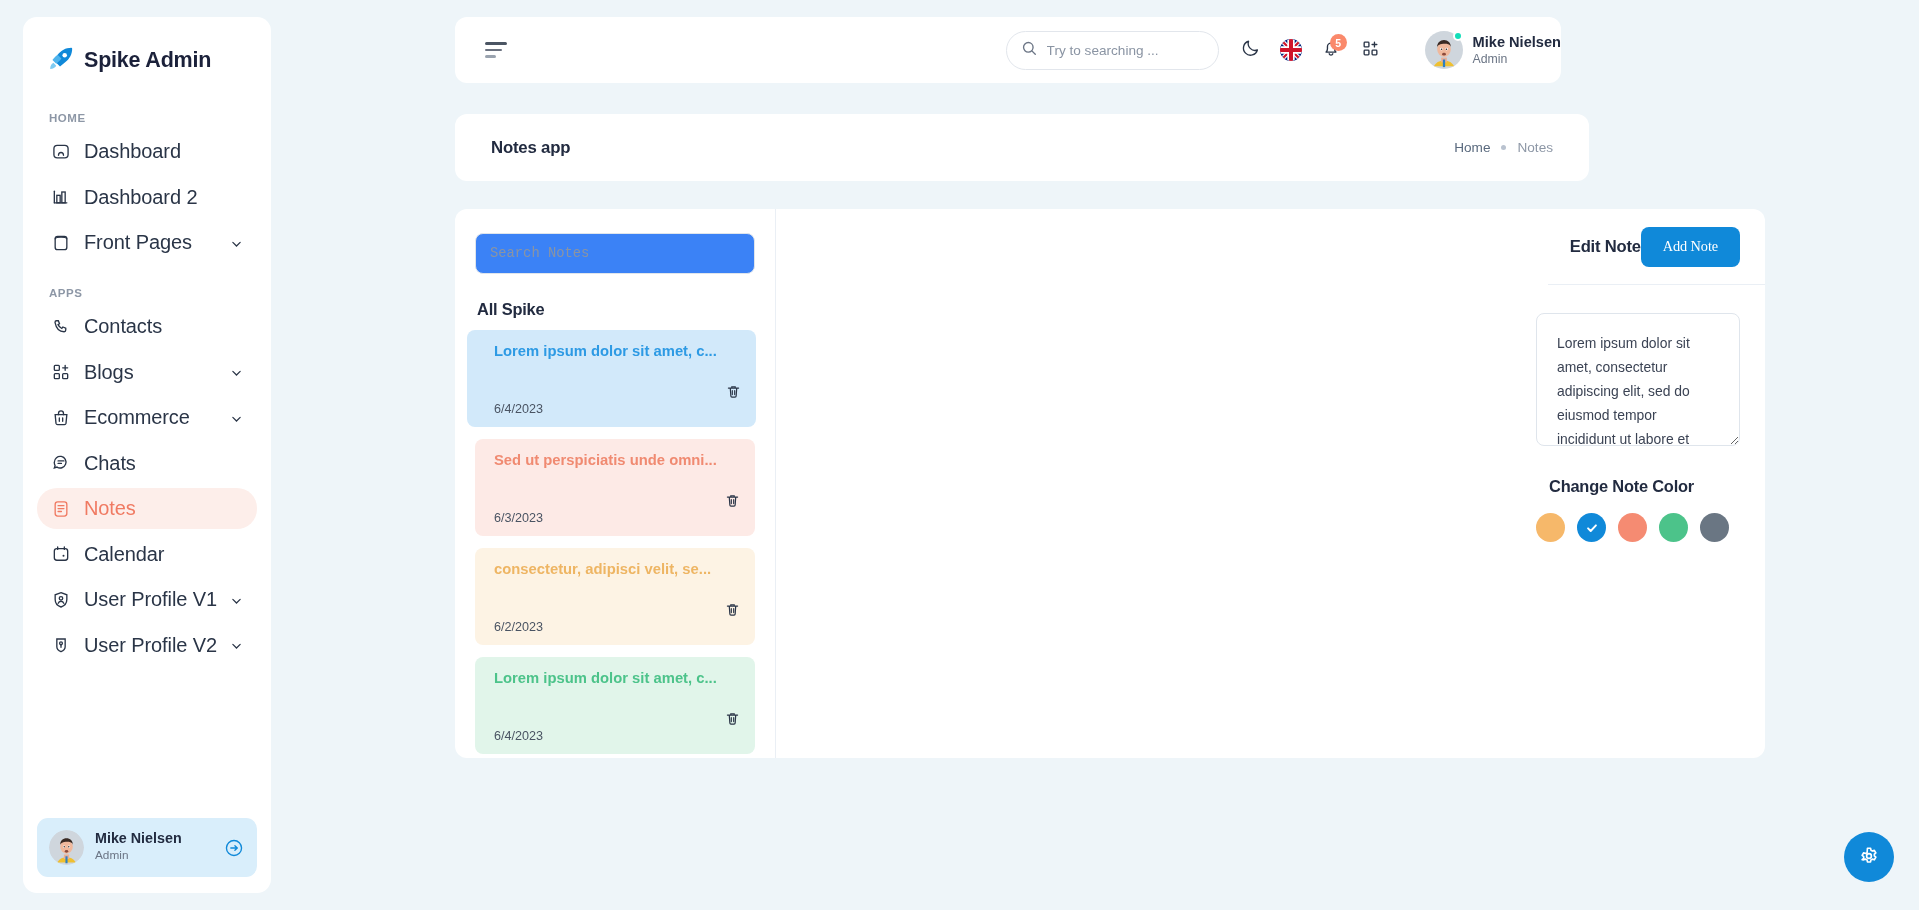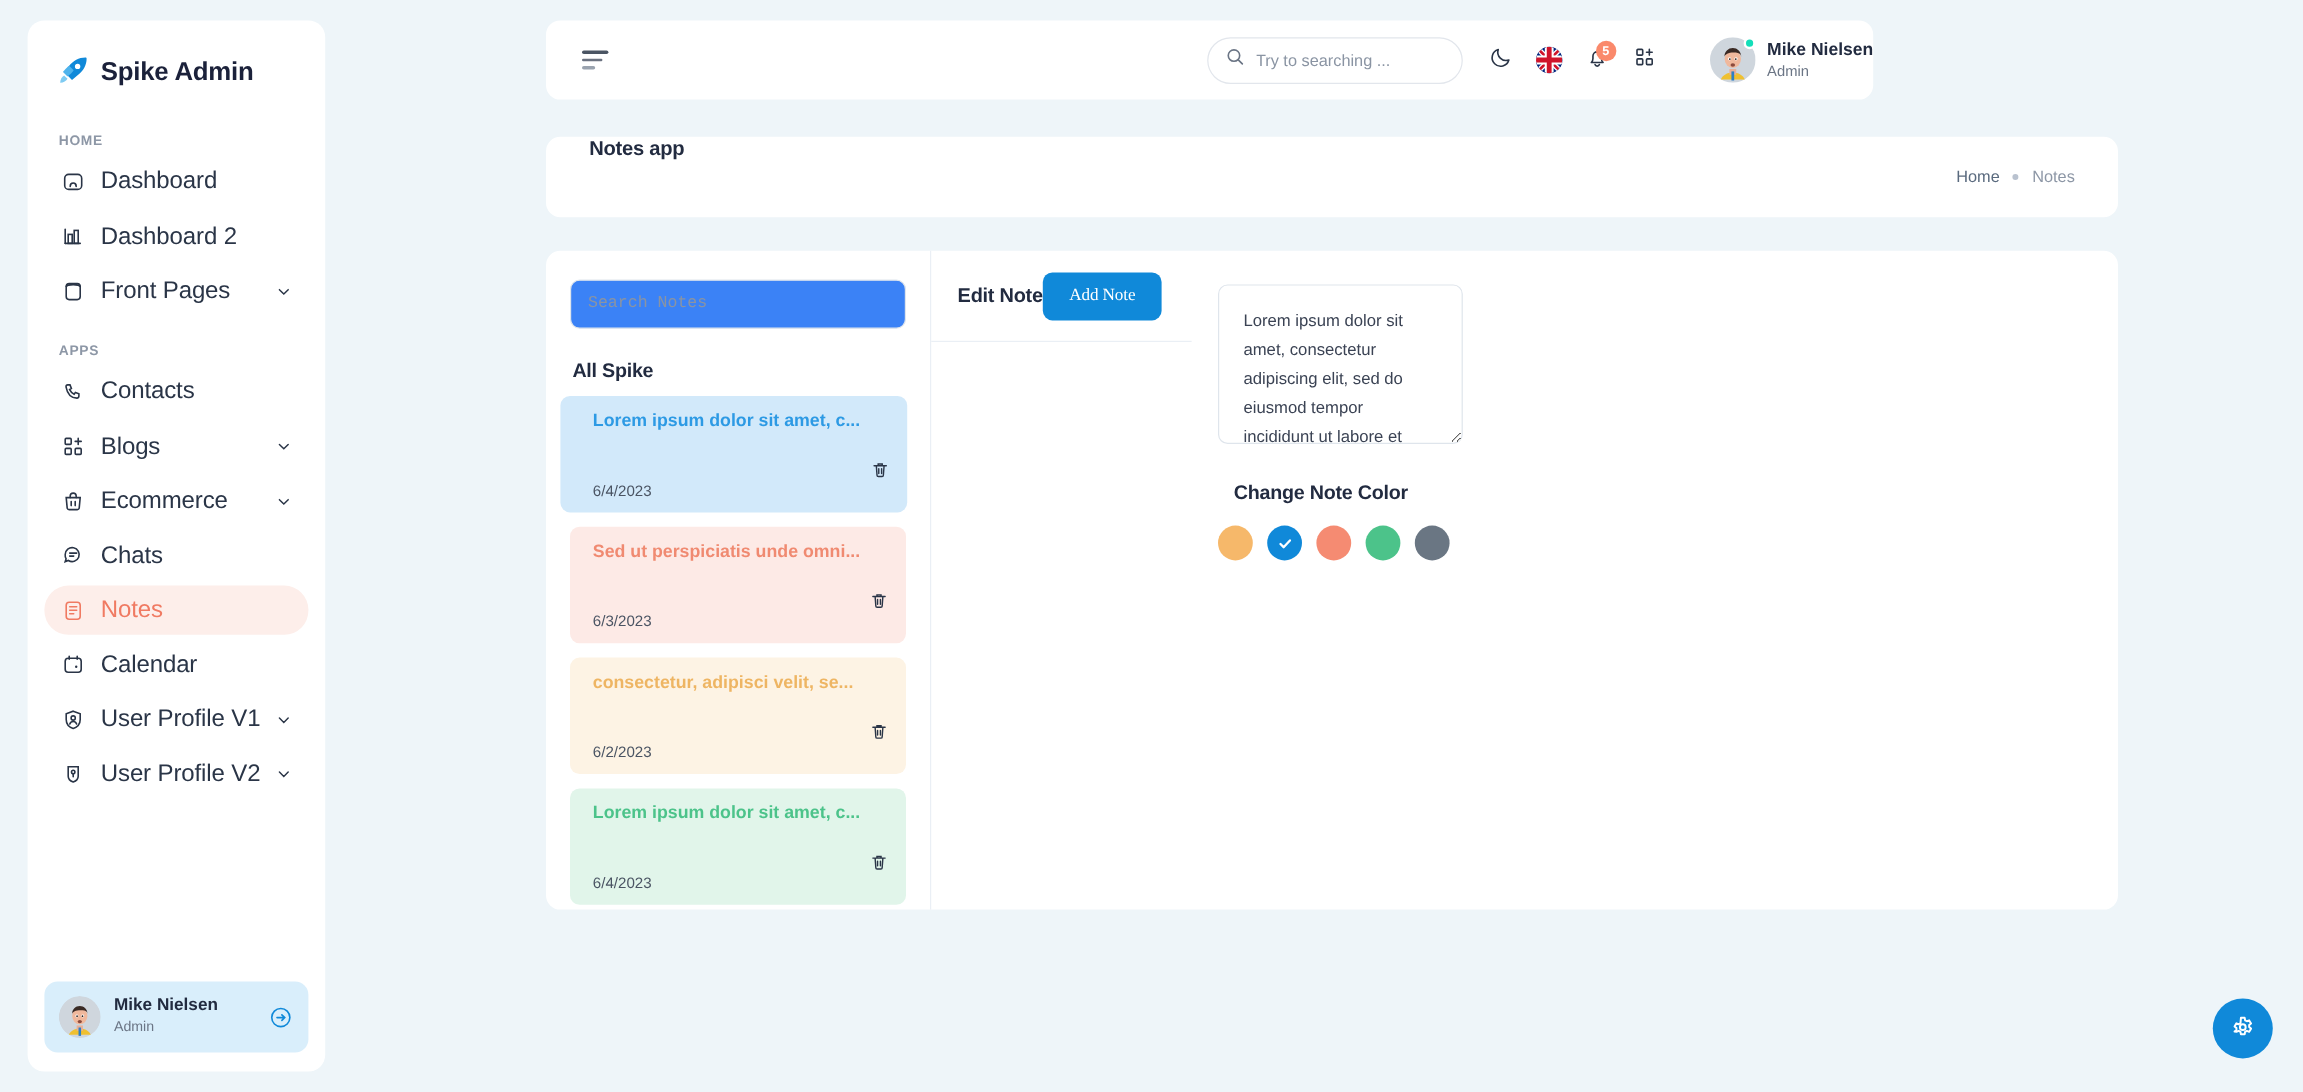--- a/index.html
+++ b/index.html
@@ -116,23 +116,23 @@
     position: absolute; right: 0px; top: 0px;
     width: 10px; height: 10px; border-radius: 50%;
     background: #13deb9; border: 2px solid #fff;
   }
   .hu-name { font-size: 14.6px; font-weight: 700; color: #222b40; line-height:1.25;}
   .hu-role { font-size: 12.3px; color: #6b7585; line-height:1.35;}
 
   
   .crumbbar {
     position: absolute; left: 455px; top: 114px;
-    width: 1310px; height: 67px;
+    width: 1134px; height: 67px;
     background: #fff; border-radius: 12px;
-    display: flex; padding: 0 36px;
+    display: flex; align-items: center; padding: 0 36px;
   }
   .crumb-title { font-size: 16.8px; font-weight: 600; color: #222b40; letter-spacing:-0.2px;}
   .crumbs { margin-left: auto; display: flex; align-items: center; gap: 11px;}
   .crumb-link { font-size: 13.6px; color: #5a6a7e; cursor: pointer;}
   .crumb-sep { width: 5px; height: 5px; border-radius: 50%; background: #b9c2cf;}
   .crumb-cur { font-size: 13.6px; color: #8d97a6;}
 
   
   .maincard {
     position: absolute; left: 455px; top: 209px;
@@ -163,21 +163,21 @@
     font-size: 14.8px; font-weight: 600; line-height: 1.35;
     white-space: nowrap; overflow: hidden; text-overflow: ellipsis;
     margin-bottom: 6px;
   }
   .note-date { font-size: 12.6px; color: #4a5463; margin-top: 34px; }
   .note-foot { display: flex; align-items: center; justify-content: space-between;}
   .trash { width: 17px; height: 17px; cursor: pointer; }
 
   .divider-v { width: 1px; background: #eaeff5; align-self: stretch; }
 
-  .edit-pane { flex: 1; display: flex; flex-direction: row; }
+  .edit-pane { flex: 1; display: flex; flex-direction: column; align-items: flex-end; }
   .edit-head {
     height: 76px; display: flex; align-items: center;
     padding: 0 25px 0 22px; border-bottom: 1px solid #eaeff5;
   }
   .edit-ttl { font-size: 16.6px; font-weight: 600; color: #222b40; letter-spacing:-0.2px;}
   .add-btn {
     margin-left: auto;
     background: #1089d9; color: #fff;
     border: none; border-radius: 8px;
     height: 40px; padding: 0 22px;

